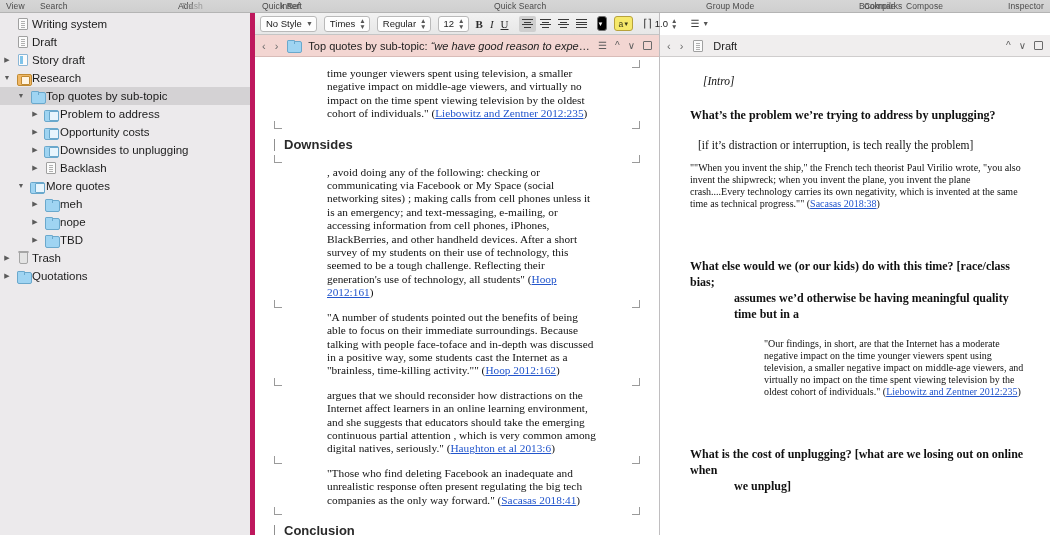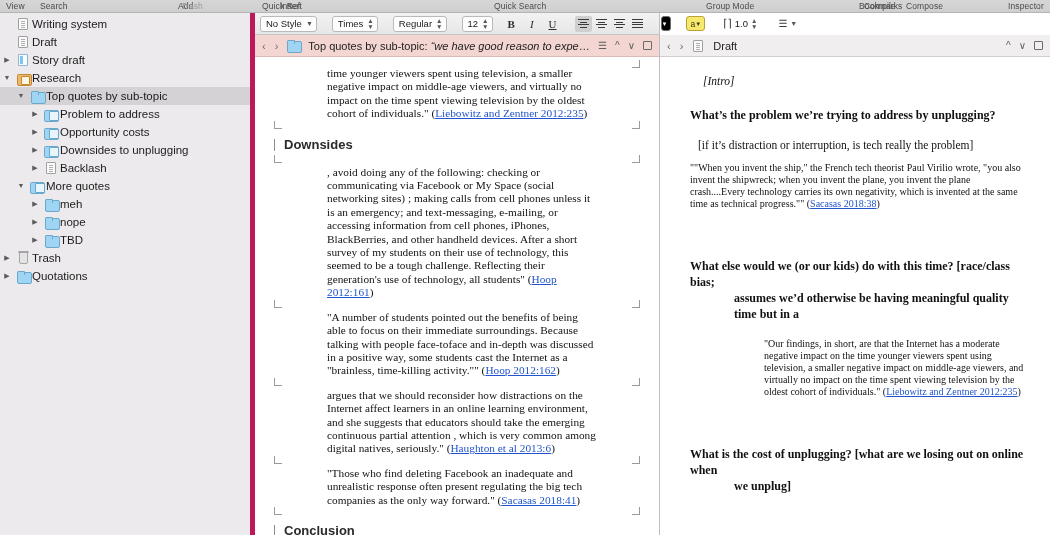--- a/index.html
+++ b/index.html
@@ -125,21 +125,21 @@
   .editors { flex: 1; display: flex; min-width: 0; }
   .pane { display: flex; flex-direction: column; min-width: 0; }
   .pane.left { width: 405px; flex: 0 0 405px; border-right: 1px solid #c0bec0; }
   .pane.right { flex: 1; }
 
   
   .formatbar {
     height: 22px; flex: 0 0 22px;
     background: linear-gradient(to bottom, #f2f2f2, #e7e7e7);
     border-bottom: 1px solid #c5c5c5;
-    display: flex; align-items: center; gap: 15px;
+    display: flex; align-items: center; gap: 7px;
     padding: 0 5px;
   }
   .fb-select {
     height: 16px; background: #fdfdfd;
     border: 1px solid #b9b9b9; border-radius: 3px;
     font-size: 9.5px; color: #1b1b1b;
     display: flex; align-items: center;
     padding: 0 3px 0 5px; gap: 4px;
     box-shadow: 0 1px 0 rgba(255,255,255,.8) inset;
   }

